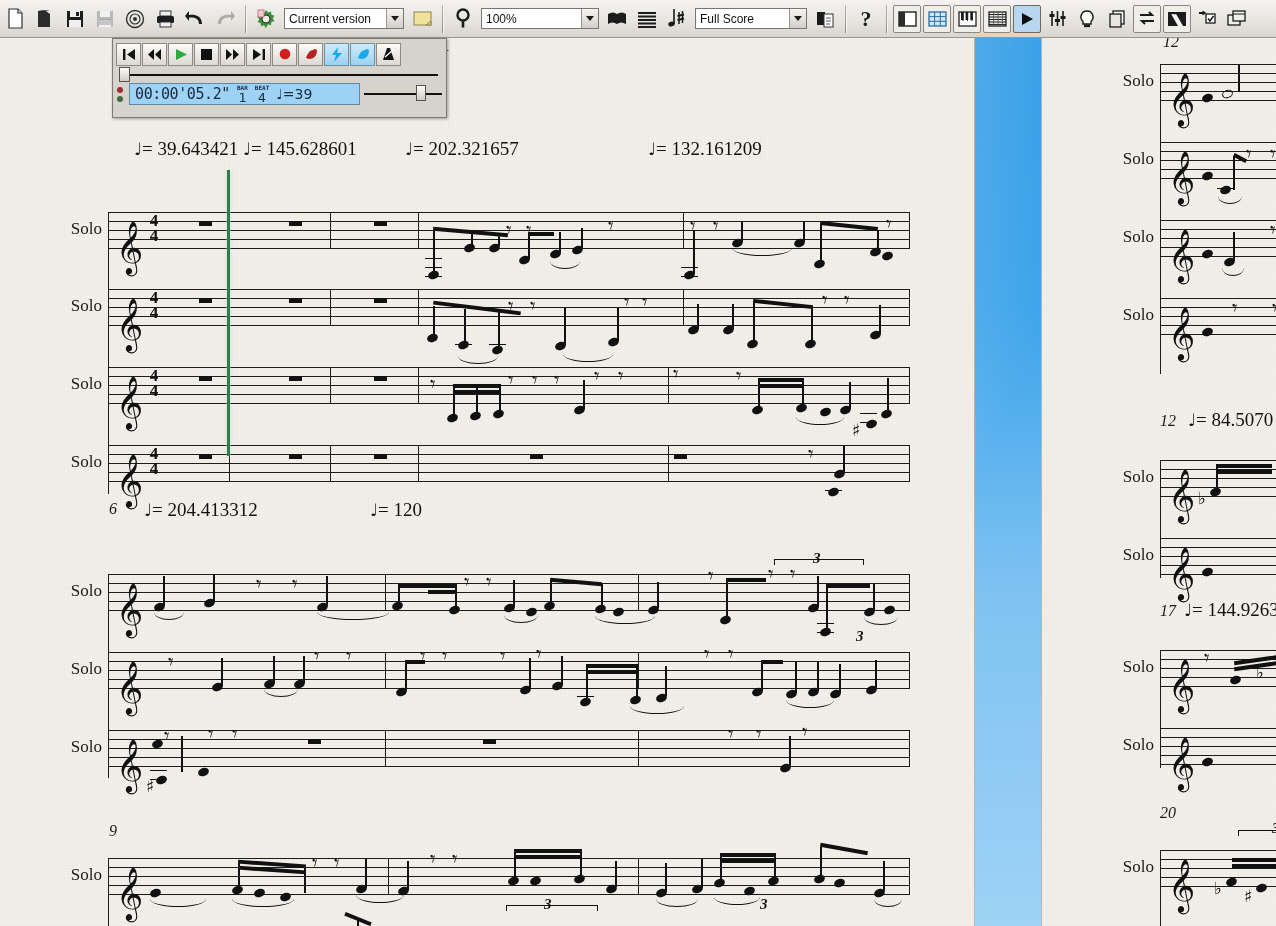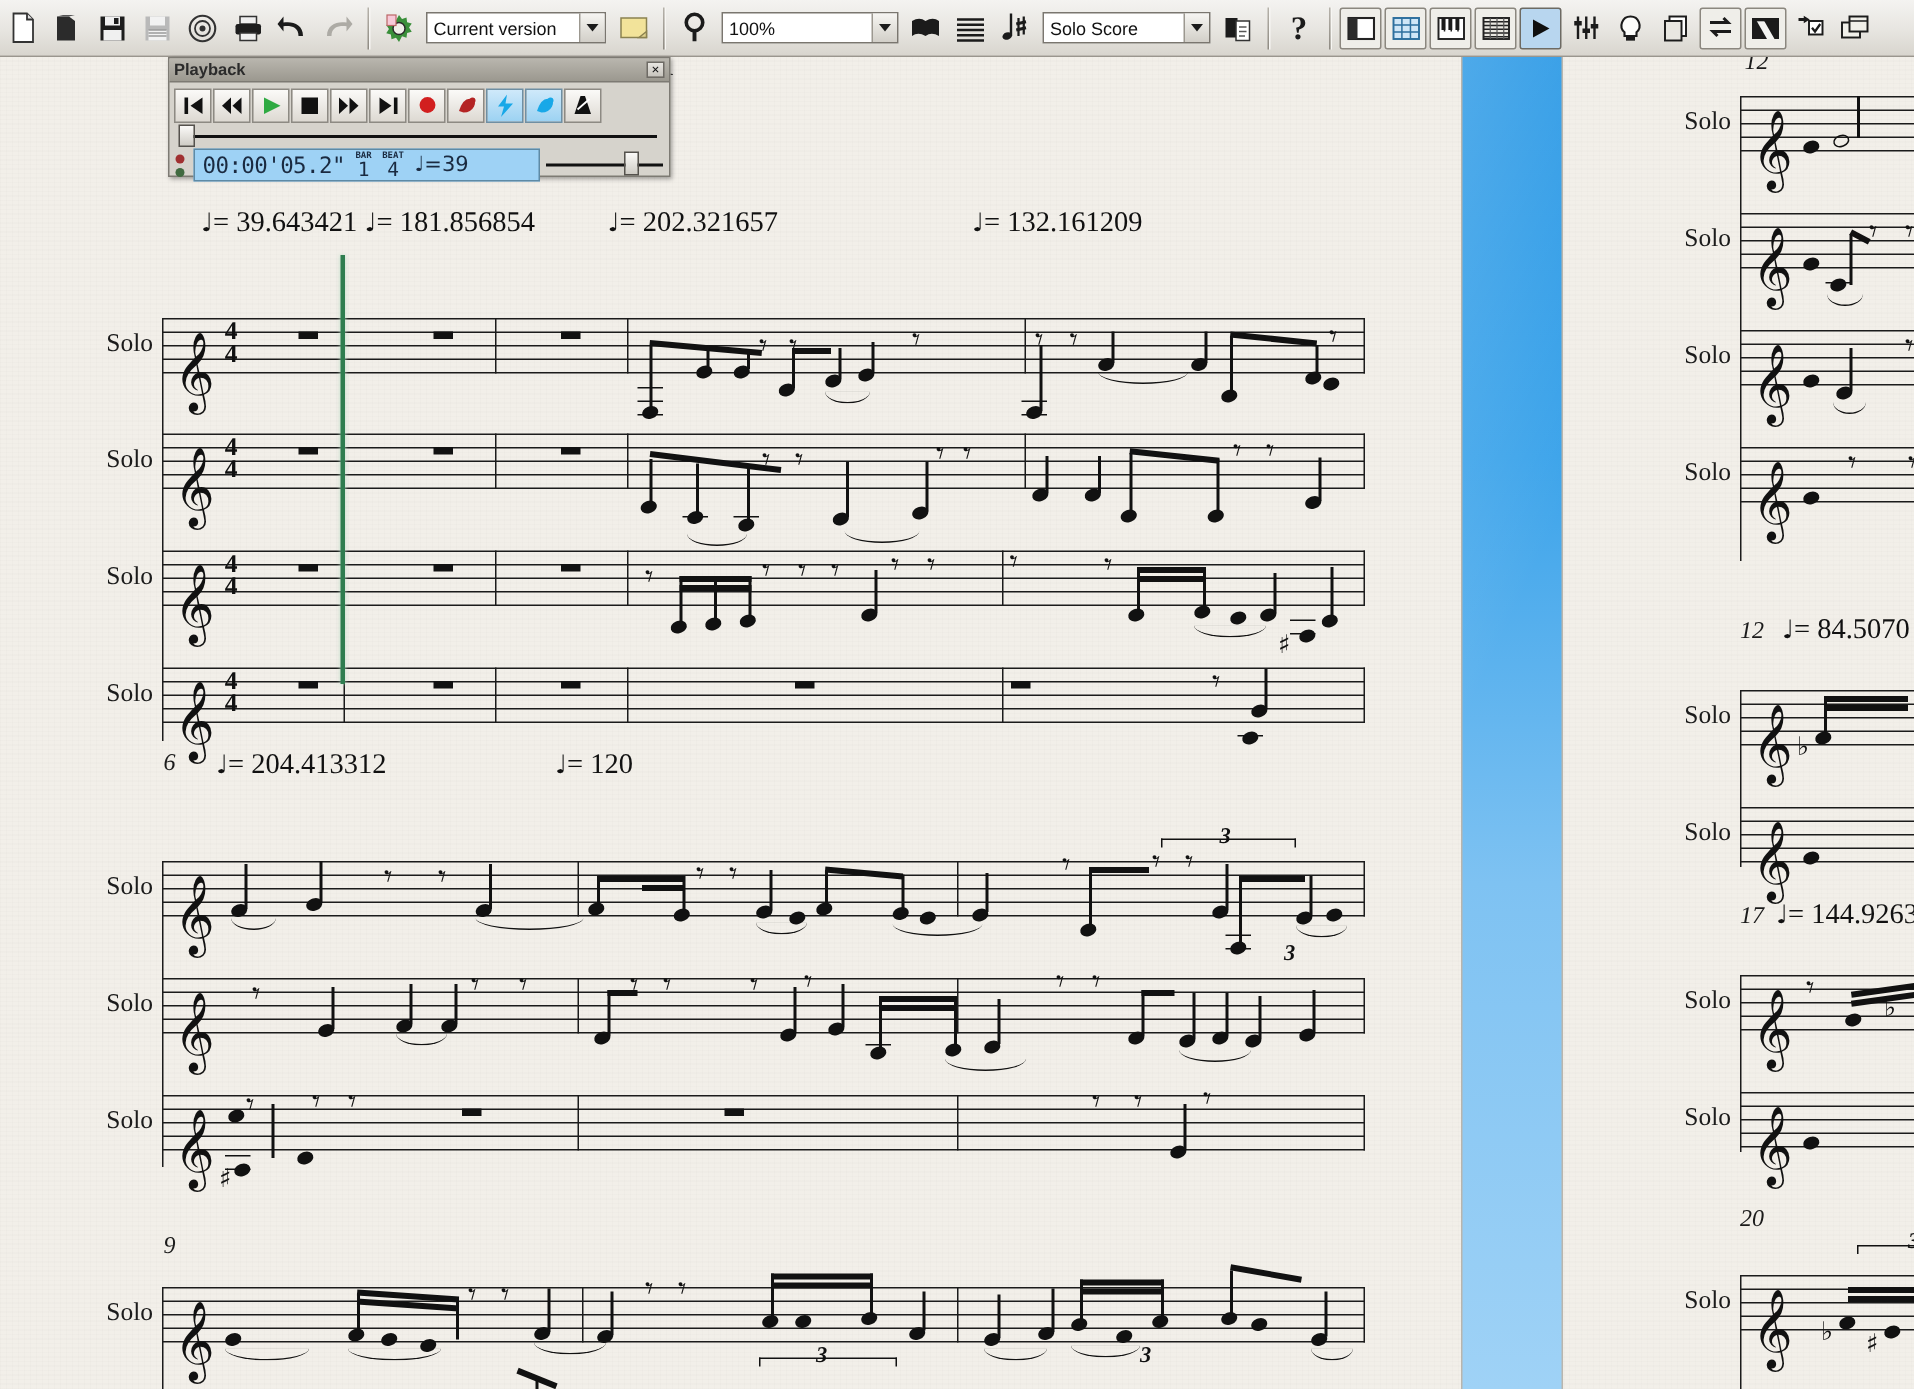--- a/index.html
+++ b/index.html
@@ -326,21 +326,21 @@
       </div>
       <div class="tb-btn">
         <svg width="20" height="21">
             <path d="M7 1 v15" stroke="#1b1b1b" stroke-width="1.6"></path>
             <ellipse cx="4.5" cy="16" rx="3.3" ry="2.4" fill="#1b1b1b" transform="rotate(-18 4.5 16)"></ellipse>
             <path d="M12 4 v12 M15.5 3 v12" stroke="#1b1b1b" stroke-width="1.5"></path>
             <path d="M10.5 8 l6.5 -1.5 M10.5 12 l6.5 -1.5" stroke="#1b1b1b" stroke-width="2"></path>
           </svg>
       </div>
       <div class="combo" id="combo-score">
-        <div class="cval">Solo Score</div>
+        <div class="cval">Full Score</div>
         <div class="carrow">
             <i></i>
           </div>
       </div>
       <div class="tb-btn">
         <svg width="20" height="20">
             <rect x="2" y="3" width="8" height="13" fill="#1b1b1b"></rect>
             <rect x="9" y="5" width="9" height="13" fill="#fff" stroke="#333"></rect>
             <path d="M11 9 h5 M11 12 h5 M11 15 h4" stroke="#555" stroke-width="1"></path>
           </svg>
@@ -443,21 +443,21 @@
     <div class="page" id="page-left">
       <div id="score-title">track1 treb midi</div>
     </div>
 
     <div class="page" id="page-right"></div>
 
     <div class="tempo" style="left:134px; top:100px;">
       <span class="nq">♩</span><span>= 39.643421</span>
     </div>
     <div class="tempo" style="left:243px; top:100px;">
-      <span class="nq">♩</span><span>= 181.856854</span>
+      <span class="nq">♩</span><span>= 145.628601</span>
     </div>
     <div class="tempo" style="left:405px; top:100px;">
       <span class="nq">♩</span><span>= 202.321657</span>
     </div>
     <div class="tempo" style="left:648px; top:100px;">
       <span class="nq">♩</span><span>= 132.161209</span>
     </div>
 
     <div class="system" id="sys1" style="left:108px; top:130px; width:802px; height:330px;">
       <div class="syslead" style="left:0; top:44px; height:282px;"></div>
@@ -1066,24 +1066,20 @@
       <div class="accid" style="left:84px; top:68px;">♯</div>
 
       <div class="clef" style="left:8px; top:135px;">𝄞</div>
 
       <div class="rest8" style="left:62px; top:108px;">𝄾</div>
     </div>
 
   </div>
 
   <div id="playback">
-    <div id="pb-title">
-      <div class="t">Playback</div>
-      <div id="pb-close">×</div>
-    </div>
 
     <div id="pb-transport">
       <div class="pb-btn">
         <svg width="14" height="13">
             <rect x="1" y="1" width="2.4" height="11" fill="#111"></rect>
             <path d="M13 1 L5 6.5 L13 12 z" fill="#111"></path>
           </svg>
       </div>
       <div class="pb-btn">
         <svg width="15" height="13">

